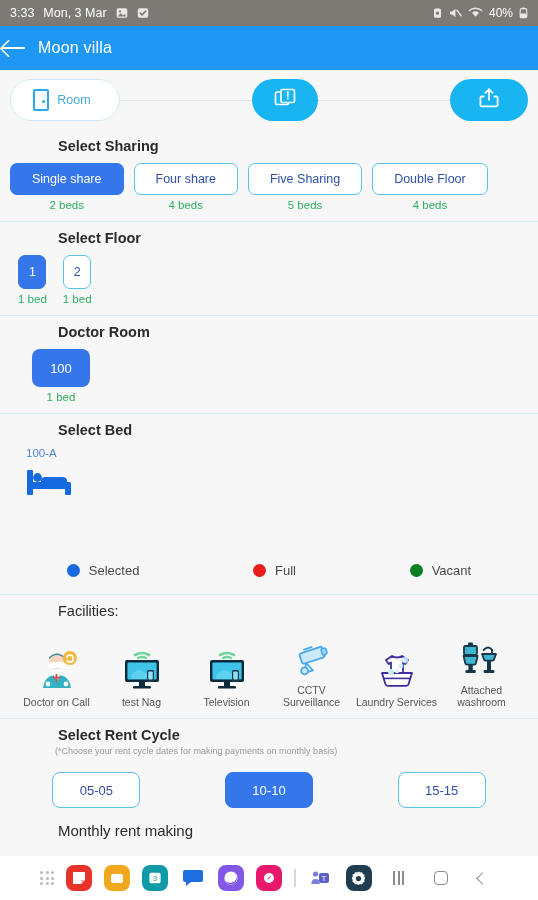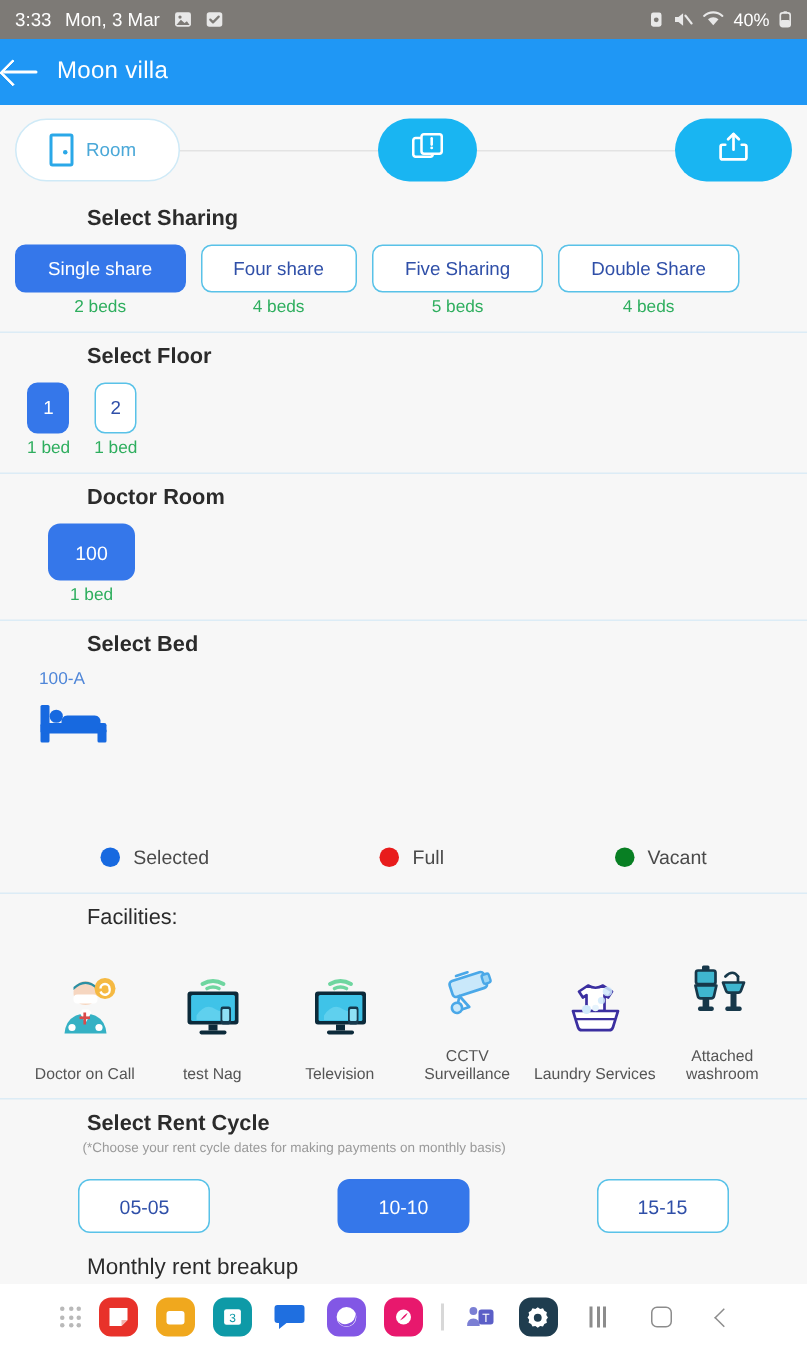--- a/index.html
+++ b/index.html
@@ -95,21 +95,21 @@
   
   .bed-item { display: flex; flex-direction: column; gap: 3px; padding-left: 16px; }
   .bed-label { font-size: 11.5px; color: #4f86d8; }
 
   .legend { display: flex; justify-content: space-around; align-items: center; margin-top: 16px; margin-bottom: 6px; }
   .legend-item { display: flex; align-items: center; gap: 9px; font-size: 13px; color: #4a4a4a; margin-top: 45px; }
   .dot { width: 13px; height: 13px; border-radius: 50%; }
 
   
   .fac-row { display: flex; justify-content: space-between; align-items: flex-end; padding: 2px 4px 0 4px; }
-  .fac { display: flex; flex-direction: column; align-items: center; width: 86px; gap: 18px; }
+  .fac { display: flex; flex-direction: column; align-items: center; width: 86px; gap: 5px; }
   .fac-ico { height: 50px; display: flex; align-items: flex-end; justify-content: center; }
   .fac-label { font-size: 10.5px; color: #555; text-align: center; line-height: 1.1; }
 
   
   .cycle-row { display: flex; justify-content: space-around; padding: 6px 0 4px 0; }
   .cycle-btn {
     width: 88px; height: 36px; border-radius: 8px; display: flex; align-items: center;
     justify-content: center; font-size: 13px; background: #fff;
     border: 1.4px solid #59c2e8; color: #2f4fa8;
   }
@@ -227,21 +227,21 @@
       </div>
       <div class="chip-wrap">
         <div class="chip">Four share</div>
         <div class="chip-sub">4 beds</div>
       </div>
       <div class="chip-wrap">
         <div class="chip">Five Sharing</div>
         <div class="chip-sub">5 beds</div>
       </div>
       <div class="chip-wrap">
-        <div class="chip">Double Share</div>
+        <div class="chip">Double Floor</div>
         <div class="chip-sub">4 beds</div>
       </div>
     </div>
   </div>
 
   <div class="section">
     <div class="sec-title">Select Floor</div>
     <div class="chip-row" style="gap:16px;padding-left:8px;">
       <div class="chip-wrap">
         <div class="sq selected">1</div>
@@ -406,21 +406,21 @@
     <div class="sec-title">Select Rent Cycle</div>
     <div class="sec-note">(*Choose your rent cycle dates for making payments on monthly basis)</div>
     <div class="cycle-row">
       <div class="cycle-btn">05-05</div>
       <div class="cycle-btn selected">10-10</div>
       <div class="cycle-btn">15-15</div>
     </div>
   </div>
 
   <div class="section no-border" style="padding-top:0;">
-    <div class="sec-title" style="font-weight:400;font-size:15px;">Monthly rent breakup</div>
+    <div class="sec-title" style="font-weight:400;font-size:15px;">Monthly rent making</div>
   </div>
 
   <div class="navbar">
     <div class="grid-dots">
       <i></i>
         <i></i>
         <i></i>
         <i></i>
         <i></i>
         <i></i>

